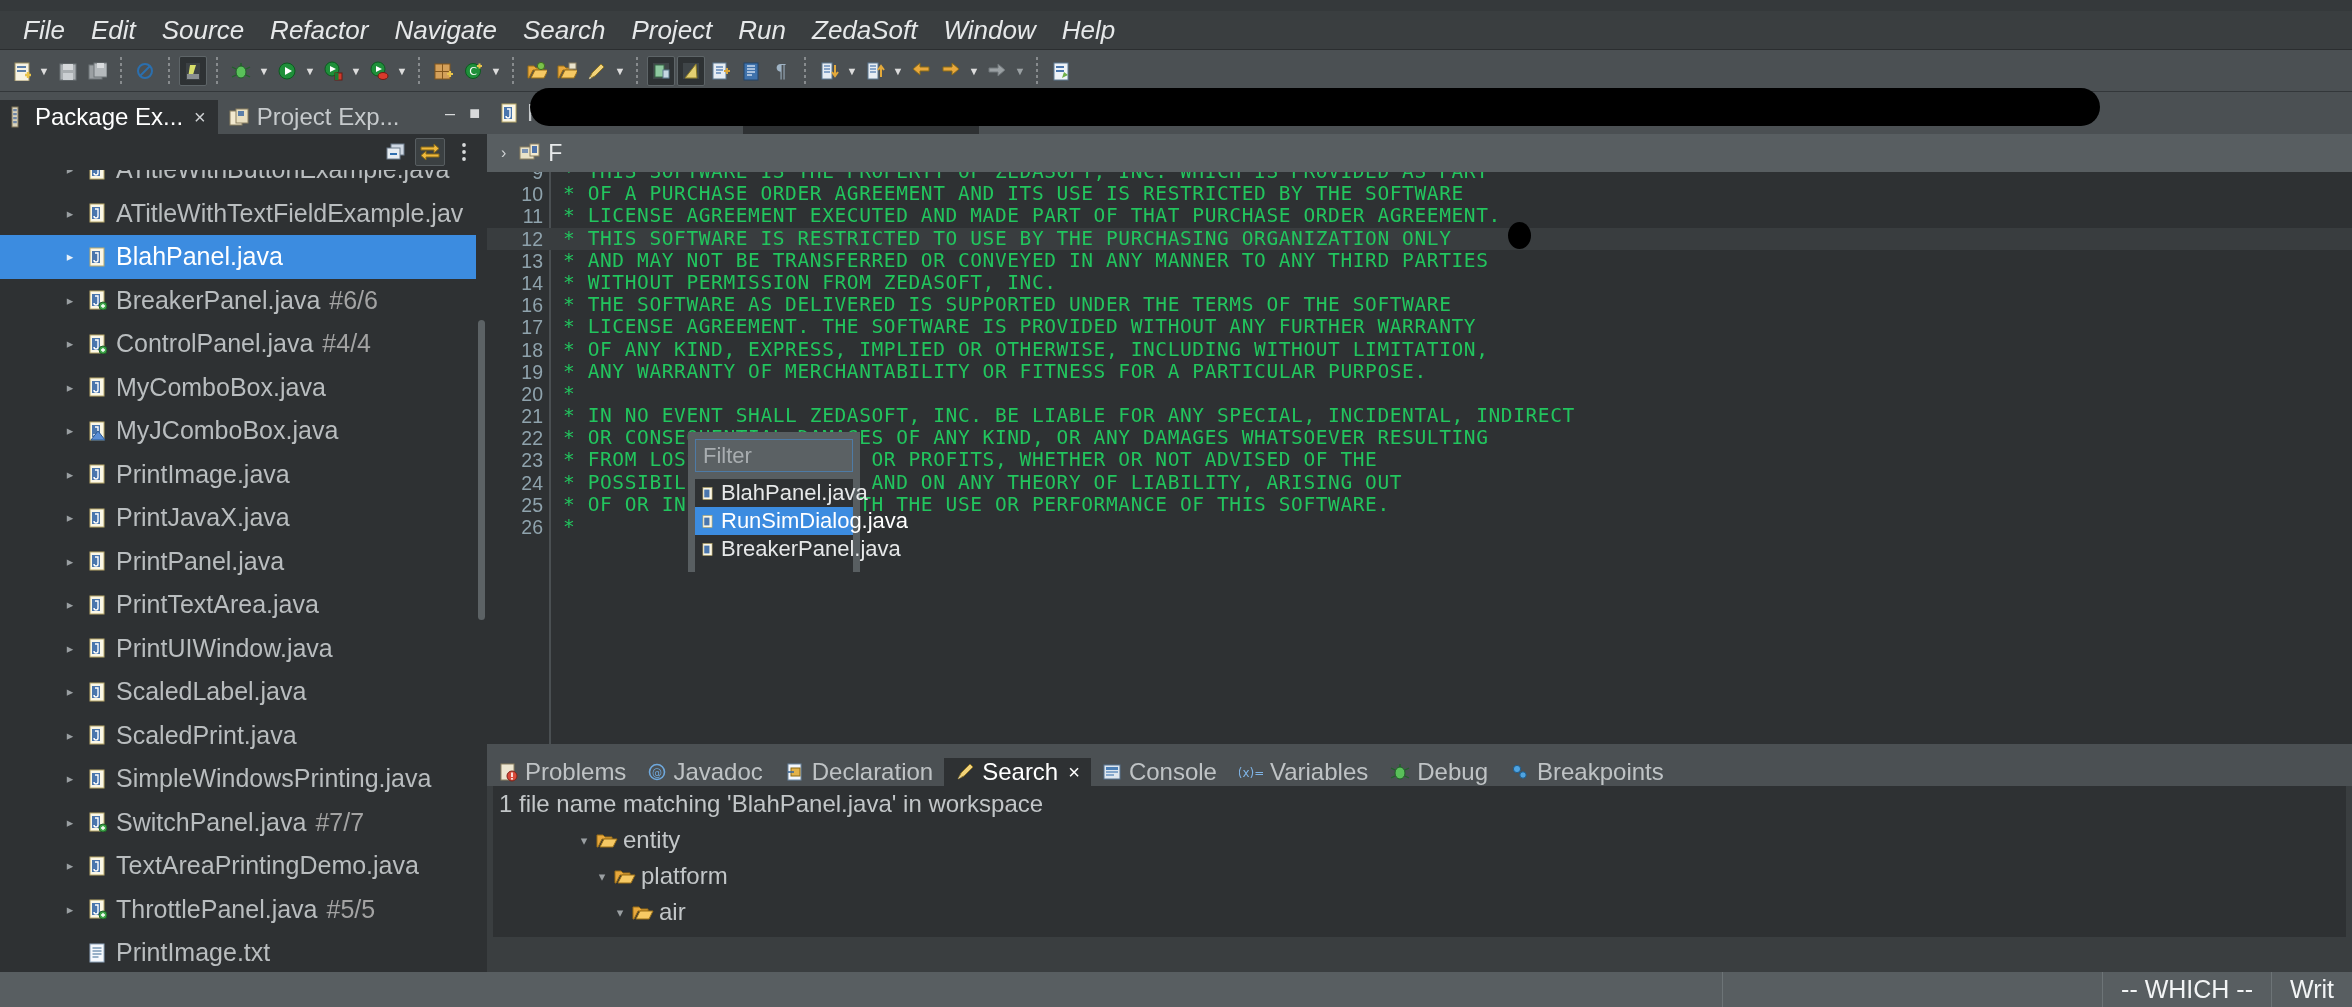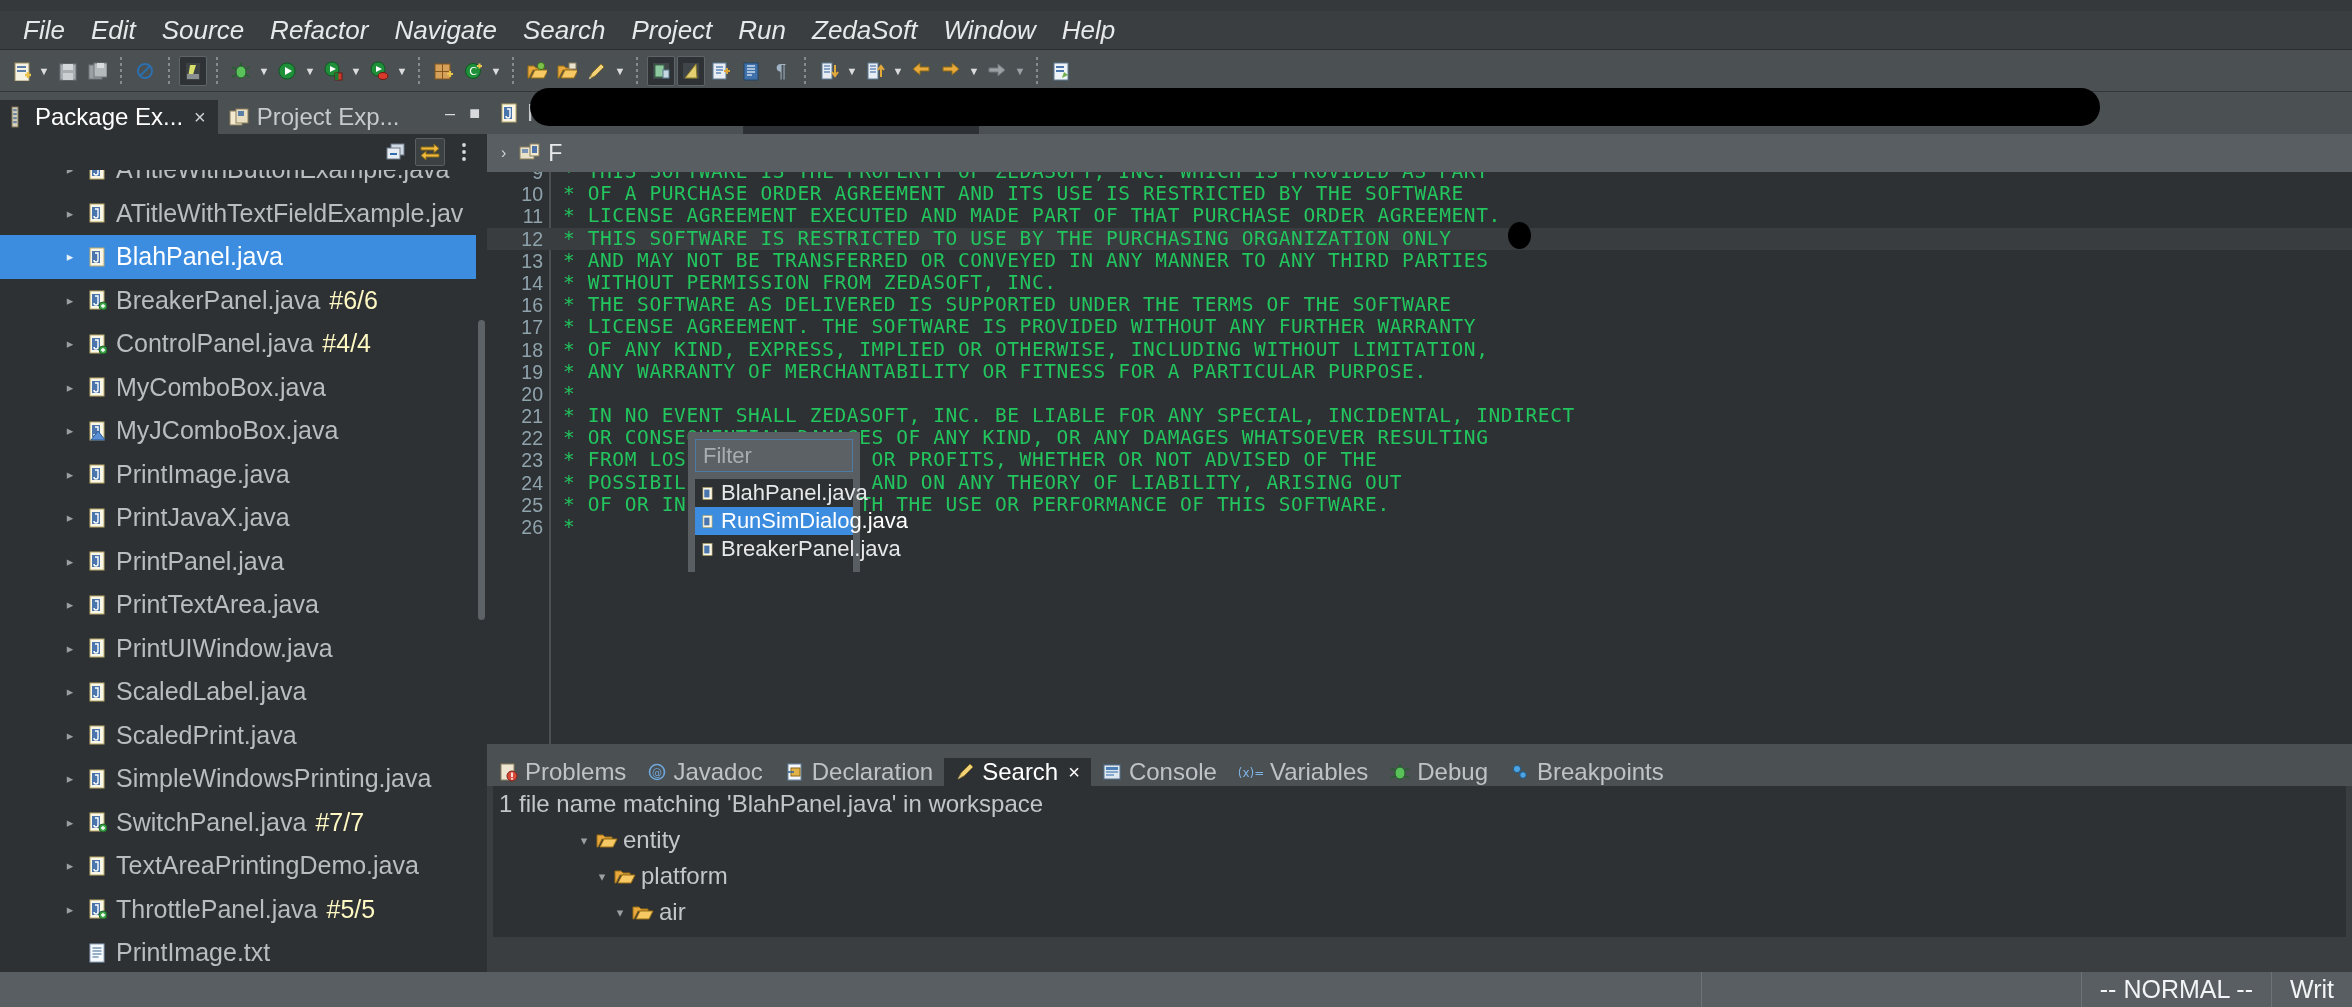--- a/index.html
+++ b/index.html
@@ -87,21 +87,21 @@
     display:flex; align-items:center; height:43.5px; padding-left:62px;
     font-size:25px; color:#b9bdbf; white-space:nowrap; gap:9px;
   }
   .trow.sel{ background:#3c8ce0; color:#ffffff; }
   .trow .arrow{
     width:16px; color:#9a9fa2; font-size:13px; flex:0 0 16px; text-align:center;
   }
   .trow.sel .arrow{ color:#e9f1f9; }
   .trow .noarrow{ width:16px; flex:0 0 16px; }
   .trow .fileicon{ flex:0 0 20px; }
-  .tag{ color:#fef9c3; }
+  .tag{ color:#a3a3a3; }
   .leftscroll{
     position:absolute; right:0; top:78px; width:11px; height:802px; background:#2e3133;
   }
   .leftscroll i{
     position:absolute; left:2px; top:150px; width:7px; height:300px;
     background:#5c6265; border-radius:4px; display:block;
   }
 
   
   .editor{
@@ -963,17 +963,17 @@
             </span>
             <span>air</span>
           </div>
         </div>
     </div>
   </div>
 
   <div class="statusbar" id="statusbar">
       <div class="st-spacer"></div>
       <div class="st-blank"></div>
-      <div class="st-cell">-- NORMAL --</div>
+      <div class="st-cell">-- WHICH --</div>
       <div class="st-cell">Writ</div>
     </div>
 
 </div>
 
 </body></html>

